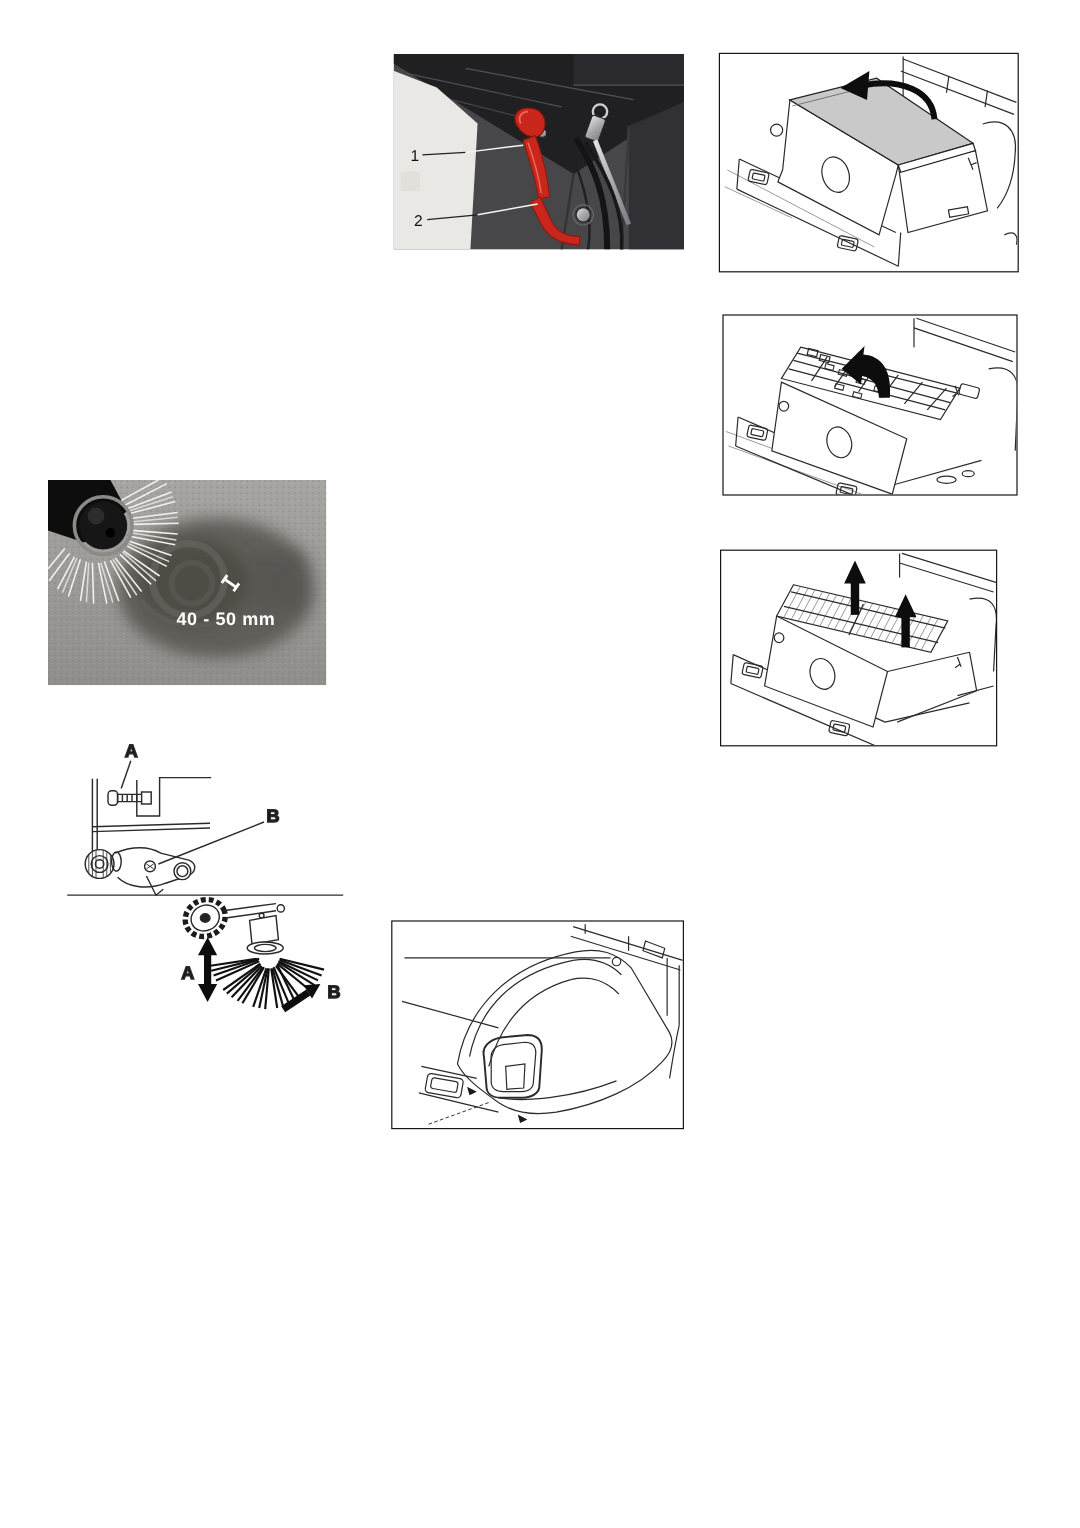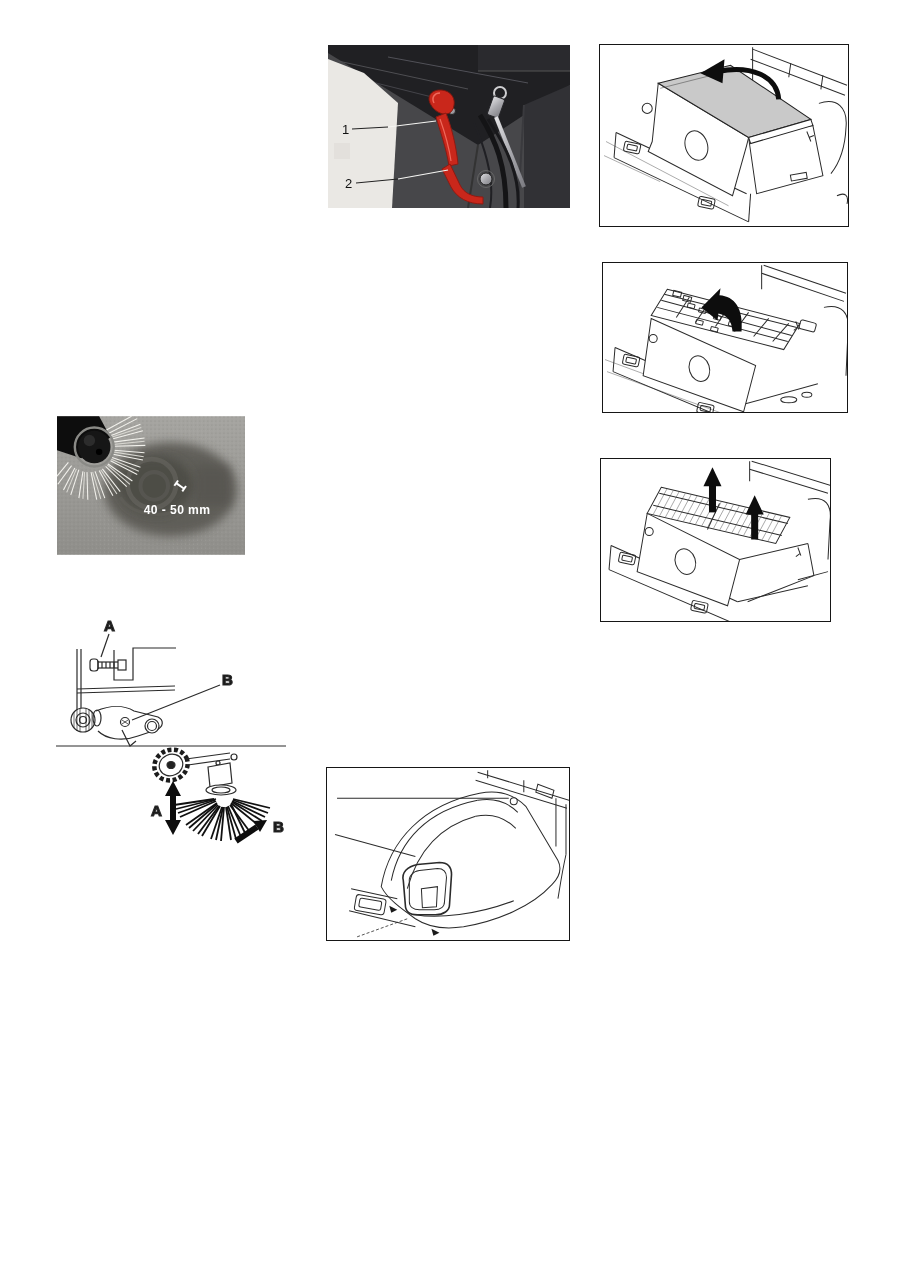--- a/index.html
+++ b/index.html
@@ -238,21 +238,21 @@
 
       <g fill="#0d0d0d" stroke="none">
         <rect x="107.5" y="26" width="7" height="27"></rect>
         <polygon points="102,27 120,27 111,8"></polygon>
         <rect x="149.5" y="54" width="7" height="26"></rect>
         <polygon points="144,55 162,55 153,36"></polygon>
       </g>
     </svg>
   </div>
 
-  <div class="fig" style="left:57px;top:400px;width:188px;height:171px;">
+  <div class="fig" style="left:40px;top:400px;width:232px;height:171px;">
     <svg viewBox="0 0 232 171">
       <defs>
         <linearGradient id="asph" x1="0" y1="0" x2="0" y2="1">
           <stop offset="0" stop-color="#a6a5a1"></stop>
             <stop offset="1" stop-color="#8f8e8a"></stop>
         </linearGradient>
         <pattern id="grain" width="5" height="5" patternUnits="userSpaceOnUse">
           <circle cx="1" cy="1" r="0.7" fill="#7f7e7a" opacity="0.5"></circle>
           <circle cx="3.5" cy="3" r="0.6" fill="#b5b4b0" opacity="0.5"></circle>
         </pattern>

